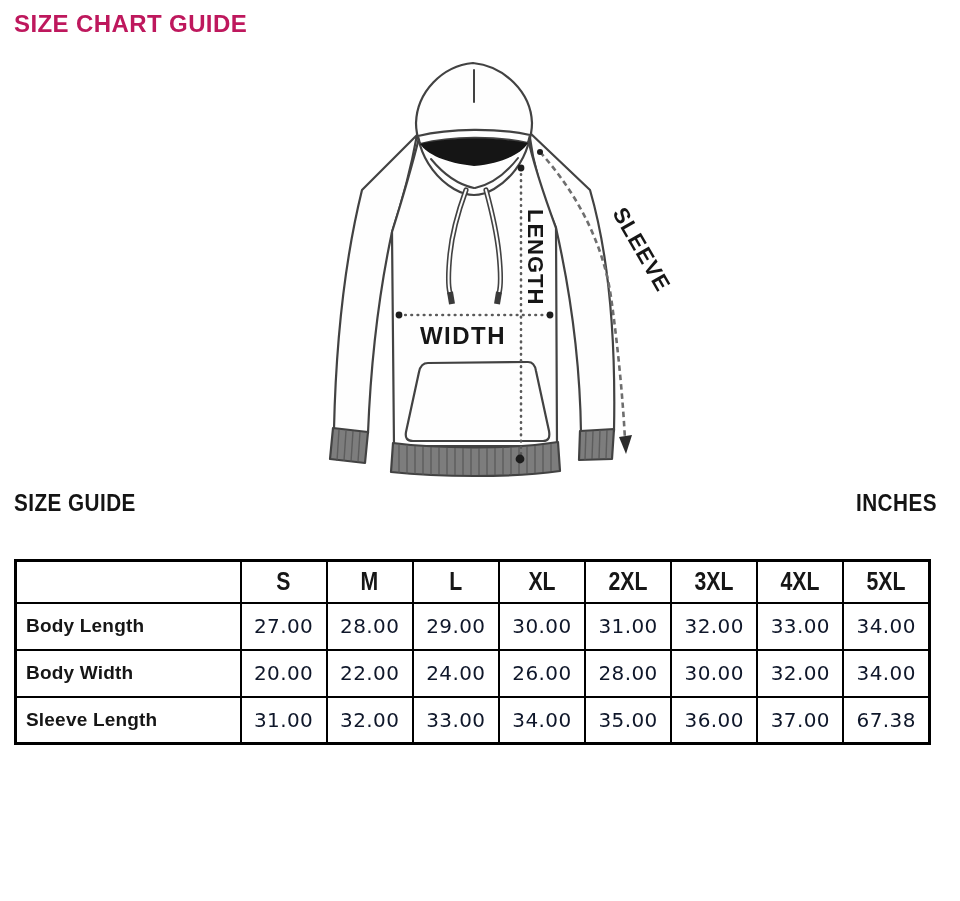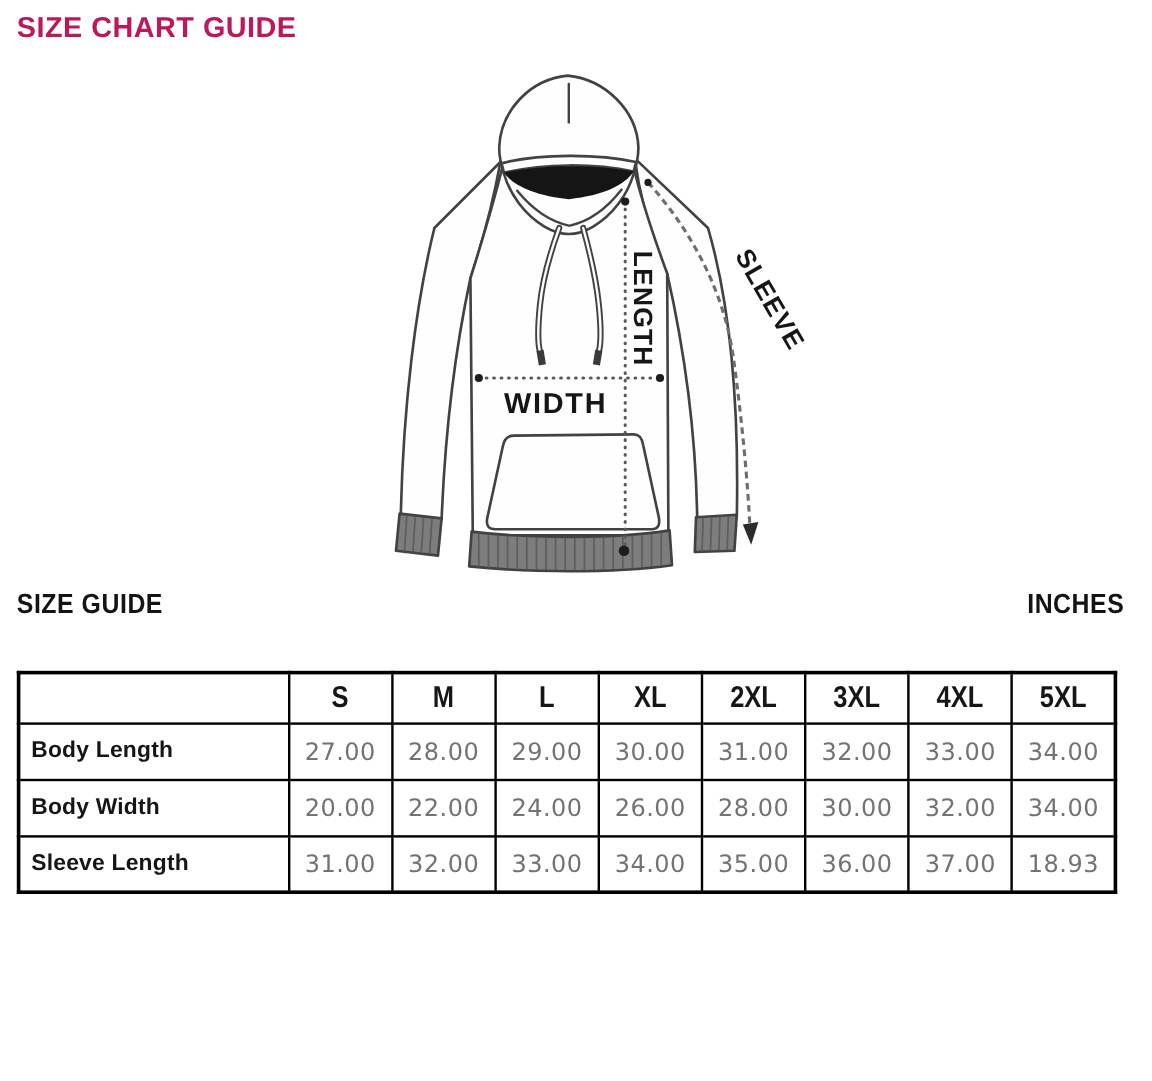--- a/index.html
+++ b/index.html
@@ -32,21 +32,21 @@
   .guide-heading,.units-label{font-size:23px;font-weight:700;letter-spacing:.5px;color:#141414;display:inline-block;transform:scaleX(.9);}
   .guide-heading{transform-origin:left center;}
   .units-label{transform-origin:right center;}
 
   table.size-table{position:absolute;left:14px;top:559px;width:917px;border-collapse:collapse;table-layout:fixed;background:#fff;border:3px solid var(--tborder);}
   .size-table th,.size-table td{border:2px solid var(--tborder);text-align:center;vertical-align:middle;padding:0;color:#161616;}
   .size-table thead tr{height:42px;}
   .size-table tbody tr{height:47px;}
   .size-table th .cond{display:inline-block;font-size:25px;font-weight:700;transform:scaleX(.85);}
   .size-table td.row-label{text-align:left;padding-left:9px;font-size:19px;font-weight:700;letter-spacing:.2px;}
-  .size-table td.val{font-family:"DejaVu Sans",sans-serif;font-size:20px;font-weight:400;letter-spacing:.4px;color:#737373;}
+  .size-table td.val{font-family:"DejaVu Sans",sans-serif;font-size:20px;font-weight:400;letter-spacing:.4px;color:#0f172a;}
 </style>
 </head>
 <body>
 
 <h1 class="page-title">SIZE CHART GUIDE</h1>
 
 <div class="diagram">
   <svg viewBox="0 0 400 460">
 
     <path class="cloth" d="M127 95 L72 150 C56 215 46 300 44 389 L78 393 C81 318 90 248 102 192 C112 162 121 128 127 95 Z"></path>
@@ -140,16 +140,16 @@
       </tr>
       <tr>
         <td class="row-label">Sleeve Length</td>
         <td class="val">31.00</td>
         <td class="val">32.00</td>
         <td class="val">33.00</td>
         <td class="val">34.00</td>
         <td class="val">35.00</td>
         <td class="val">36.00</td>
         <td class="val">37.00</td>
-        <td class="val">18.93</td>
+        <td class="val">67.38</td>
       </tr>
     </tbody>
 </table>
 
 </body></html>

